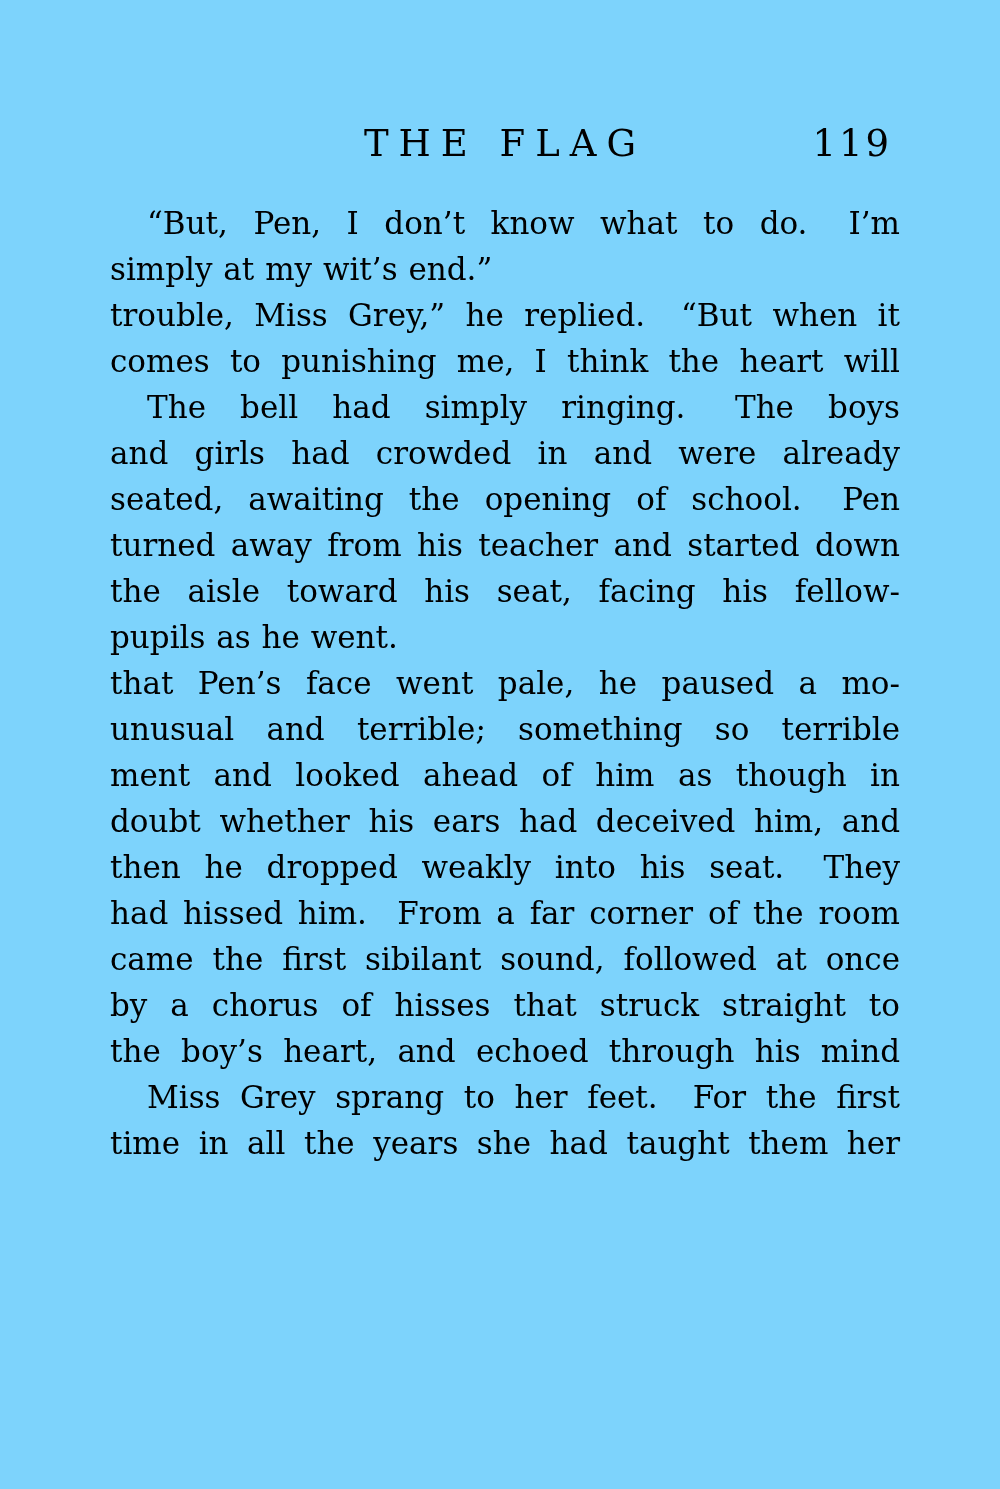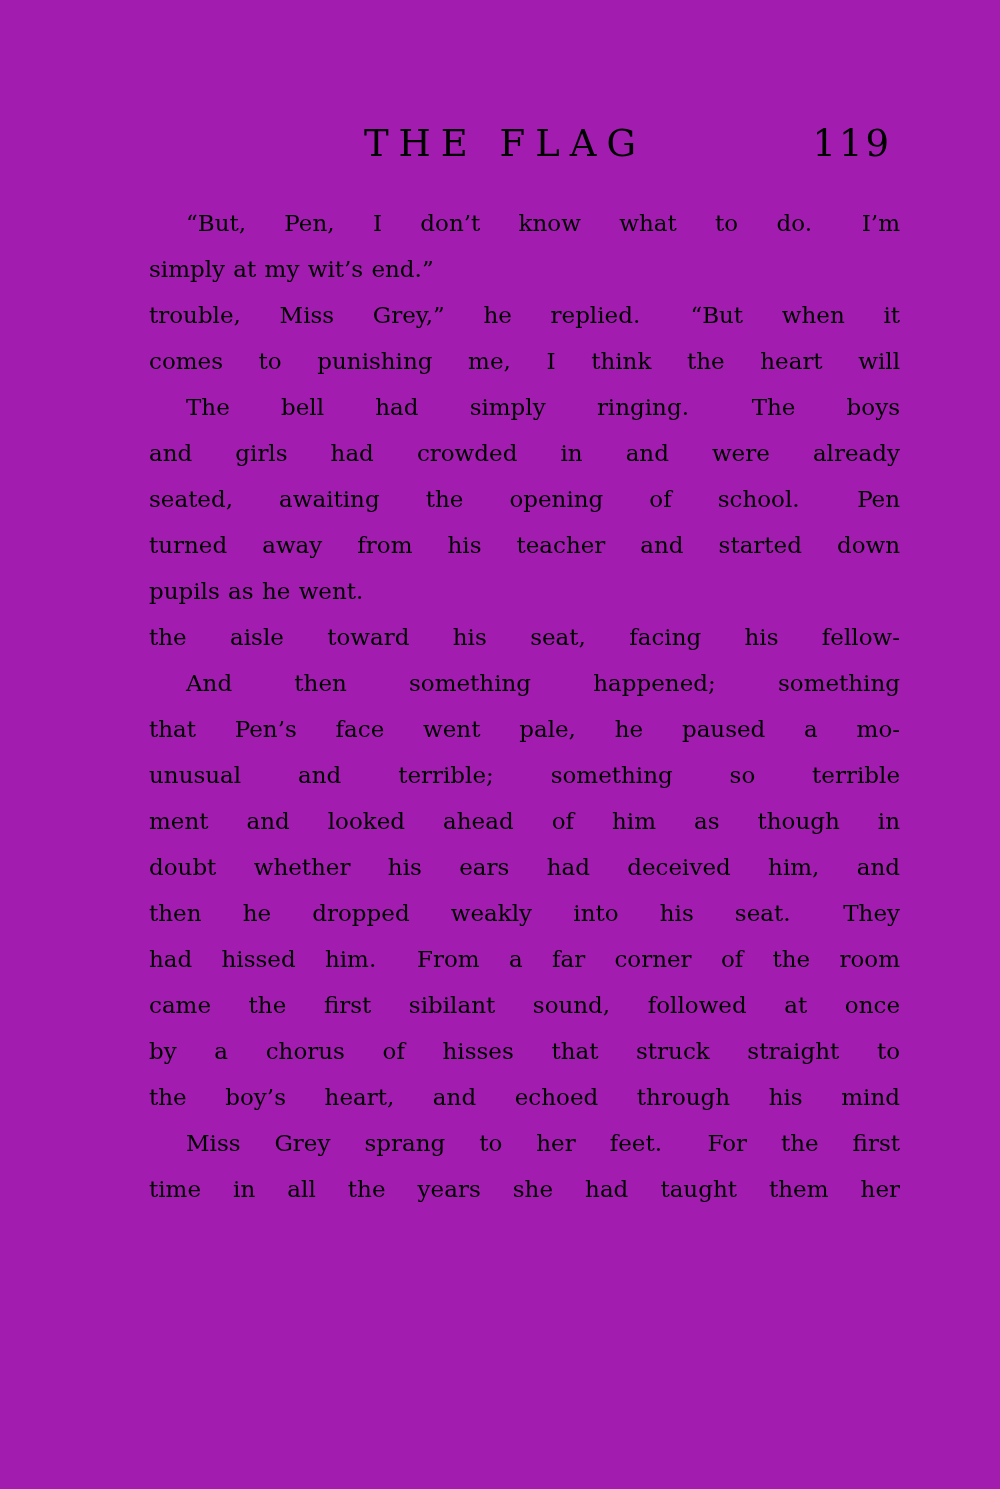--- a/index.html
+++ b/index.html
@@ -4,21 +4,21 @@
 <style>
   html, body {
     margin: 0;
     padding: 0;
     background: #ffffff;
   }
   .page {
     position: relative;
     width: 1000px;
     height: 1489px;
-    background: #a21caf;
+    background: #7dd3fc;
     overflow: hidden;
     font-family: "DejaVu Serif", "Liberation Serif", serif;
     color: #000000;
   }
   .text-block {
     position: absolute;
     left: 110px;
     top: 124px;
     width: 790px;
   }
@@ -36,27 +36,26 @@
     letter-spacing: 10px;
   }
   .page-num {
     position: absolute;
     right: 8px;
     top: 0;
     letter-spacing: 3px;
   }
   .para { margin: 0; }
   .line {
-    font-size: 23px;
+    font-size: 31px;
     line-height: 46px;
     height: 46px;
     text-align: justify;
     text-align-last: justify;
     word-spacing: 1px;
-    margin-left: 39px;
   }
   .line.indent { padding-left: 37px; }
   .line.para-end { text-align-last: left; }
 </style>
 </head>
 <body>
 
 <div class="page">
   <div class="text-block">
 
@@ -73,26 +72,25 @@
     <div class="para">
       <div class="line">trouble, Miss Grey,” he replied.  “But when it</div>
       <div class="line">comes to punishing me, I think the heart will</div>
     </div>
 
     <div class="para">
       <div class="line indent">The bell had simply ringing.  The boys</div>
       <div class="line">and girls had crowded in and were already</div>
       <div class="line">seated, awaiting the opening of school.  Pen</div>
       <div class="line">turned away from his teacher and started down</div>
+      <div class="line">the aisle toward his seat, facing his fellow-</div>
       <div class="line para-end">pupils as he went.</div>
-      <div class="line">the aisle toward his seat, facing his fellow-</div>
     </div>
 
     <div class="para">
-      <div class="line indent">And then something happened; something</div>
       <div class="line">that Pen’s face went pale, he paused a mo-</div>
       <div class="line">unusual and terrible; something so terrible</div>
       <div class="line">ment and looked ahead of him as though in</div>
       <div class="line">doubt whether his ears had deceived him, and</div>
       <div class="line">then he dropped weakly into his seat.  They</div>
       <div class="line">had hissed him.  From a far corner of the room</div>
       <div class="line">came the first sibilant sound, followed at once</div>
       <div class="line">by a chorus of hisses that struck straight to</div>
       <div class="line">the boy’s heart, and echoed through his mind</div>
     </div>

